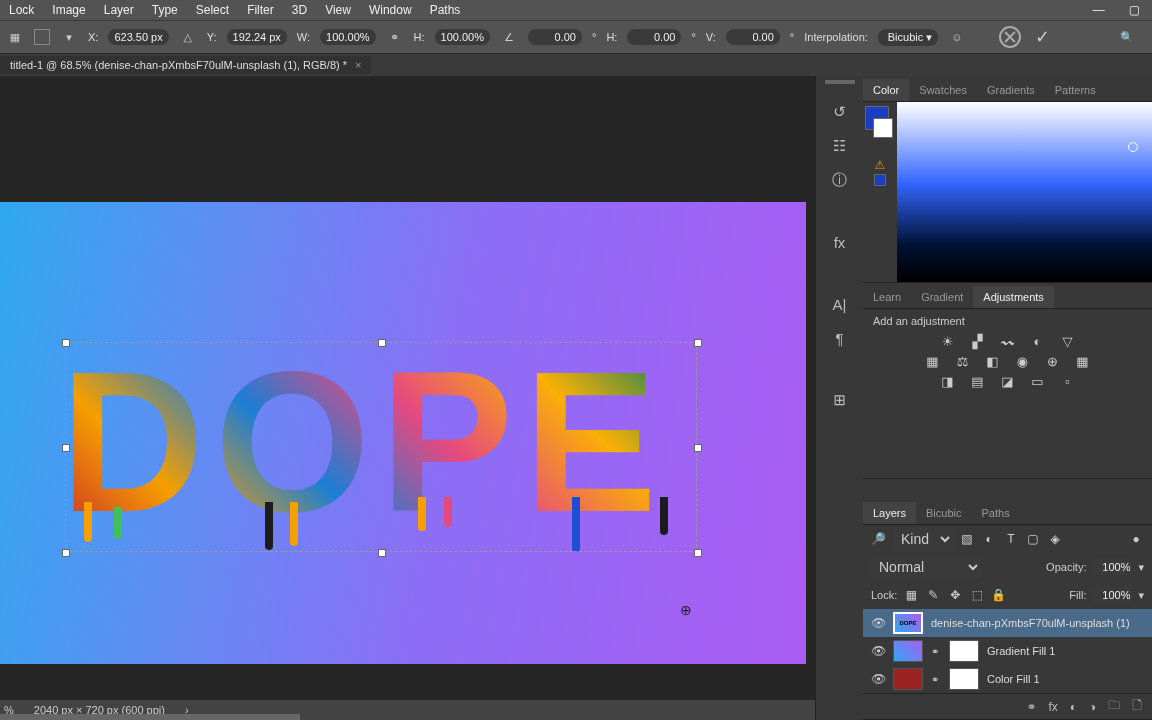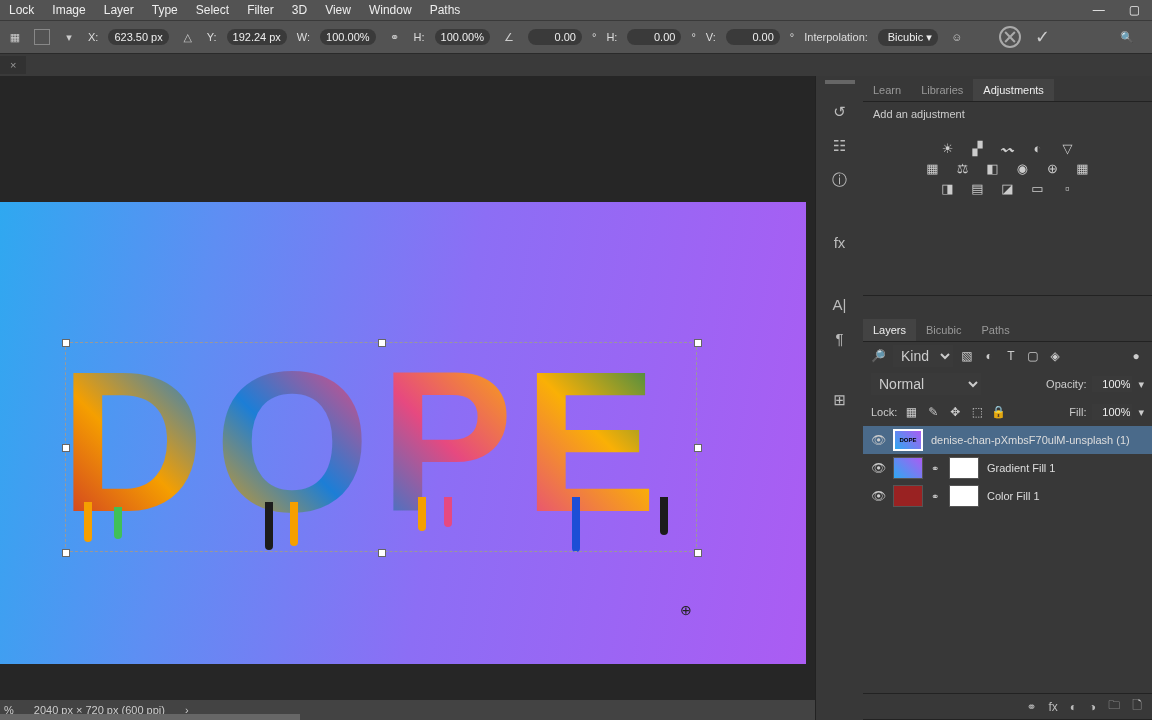--- a/index.html
+++ b/index.html
@@ -62,21 +62,21 @@
 .color-body { height: 180px; display: flex; }
 .swatch-fg-bg { width: 34px; padding: 4px; display:flex; flex-direction:column; gap:2px; align-items:center; }
 .fg-sw { width: 24px; height: 24px; background: #1a3dc4; border: 1px solid #666; }
 .bg-sw { width: 20px; height: 20px; background: #fff; border: 1px solid #666; margin-top: -12px; margin-left: 8px; }
 .warn { color: #e0a000; font-size: 12px; margin-top: 20px; }
 .ramp { flex: 1; background: linear-gradient(to bottom, #fff 0%, #3366ff 45%, #001033 80%, #000 100%); position: relative; }
 .ramp .pick { position: absolute; right: 14px; top: 40px; width: 10px; height: 10px; border: 1px solid #fff; border-radius: 50%; }
 
 
 .adj-body { padding: 6px 10px 14px; }
-.adj-label { color: #ccc; margin-bottom: 20px; }
+.adj-label { color: #ccc; margin-bottom: 6px; }
 .adj-row { display: flex; gap: 10px; margin: 4px 0; justify-content: center; }
 .adj-ico { width: 20px; height: 16px; color: #ccc; display:flex; align-items:center; justify-content:center; font-size: 13px; }
 
 
 .layers-body { display: flex; flex-direction: column; flex: 1; }
 .layers-row { display: flex; align-items: center; gap: 6px; padding: 4px 8px; height: 28px; }
 .layers-filter-ico { width: 16px; height: 16px; color: #ccc; font-size: 12px; display:flex; align-items:center; justify-content:center;}
 .layer-item { display: flex; align-items: center; gap: 8px; padding: 4px 8px; height: 28px; }
 .layer-item.selected { background: #4a6a8a; }
 .eye { width: 14px; font-size: 12px; }
@@ -144,20 +144,21 @@
   <div class="right">
     <div class="circle-x"></div>
     <div class="check">✓</div>
     <div style="width:40px"></div>
     <div class="opt-icon">🔍</div>
   </div>
 </div>
 
 <div class="doctab-row">
   <div class="doctab">
+    <span>titled-1 @ 68.5% (denise-chan-pXmbsF70ulM-unsplash (1), RGB/8) *</span>
     <span class="x">×</span>
   </div>
 </div>
 
 <div class="main">
 
   <div class="canvas-wrap">
     <div class="canvas-inner">
       <div class="artboard">
         <div class="dope-text">DOPE</div>
@@ -200,25 +201,46 @@
     <div class="dock-ico">fx</div>
     <div style="height:14px"></div>
     <div class="dock-ico">A|</div>
     <div class="dock-ico">¶</div>
     <div style="height:14px"></div>
     <div class="dock-ico">⊞</div>
   </div>
 
   <div class="panels">
 
+    <div class="panel">
+      <div class="panel-tabs">
+        <div class="panel-tab active">Color</div>
+        <div class="panel-tab">Swatches</div>
+        <div class="panel-tab">Gradients</div>
+        <div class="panel-tab">Patterns</div>
+      </div>
+      <div class="color-body">
+        <div class="swatch-fg-bg">
+          <div style="position:relative;width:30px;height:30px;">
+            <div class="fg-sw"></div>
+            <div class="bg-sw"></div>
+          </div>
+          <div class="warn">⚠</div>
+          <div style="width:12px;height:12px;background:#1a3dc4;border:1px solid #666;"></div>
+        </div>
+        <div class="ramp">
+          <div class="pick"></div>
+        </div>
+      </div>
+    </div>
 
     <div class="panel" style="height:220px;">
       <div class="panel-tabs">
         <div class="panel-tab">Learn</div>
-        <div class="panel-tab">Libraries</div>
+        <div class="panel-tab">Gradient</div>
         <div class="panel-tab active">Adjustments</div>
       </div>
       <div class="adj-body">
         <div class="adj-label">Add an adjustment</div>
         <div class="adj-row">
           <div class="adj-ico">☀</div>
           <div class="adj-ico">▞</div>
           <div class="adj-ico">〰</div>
           <div class="adj-ico">◐</div>
           <div class="adj-ico">▽</div>

